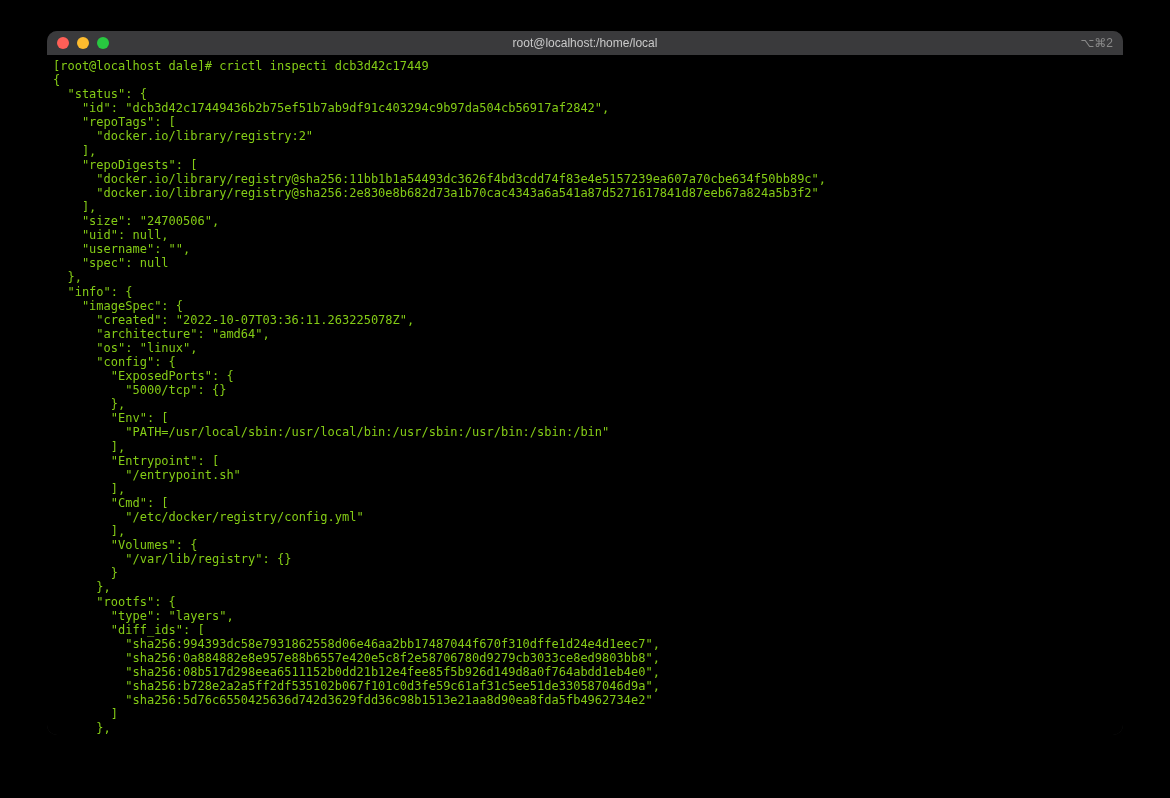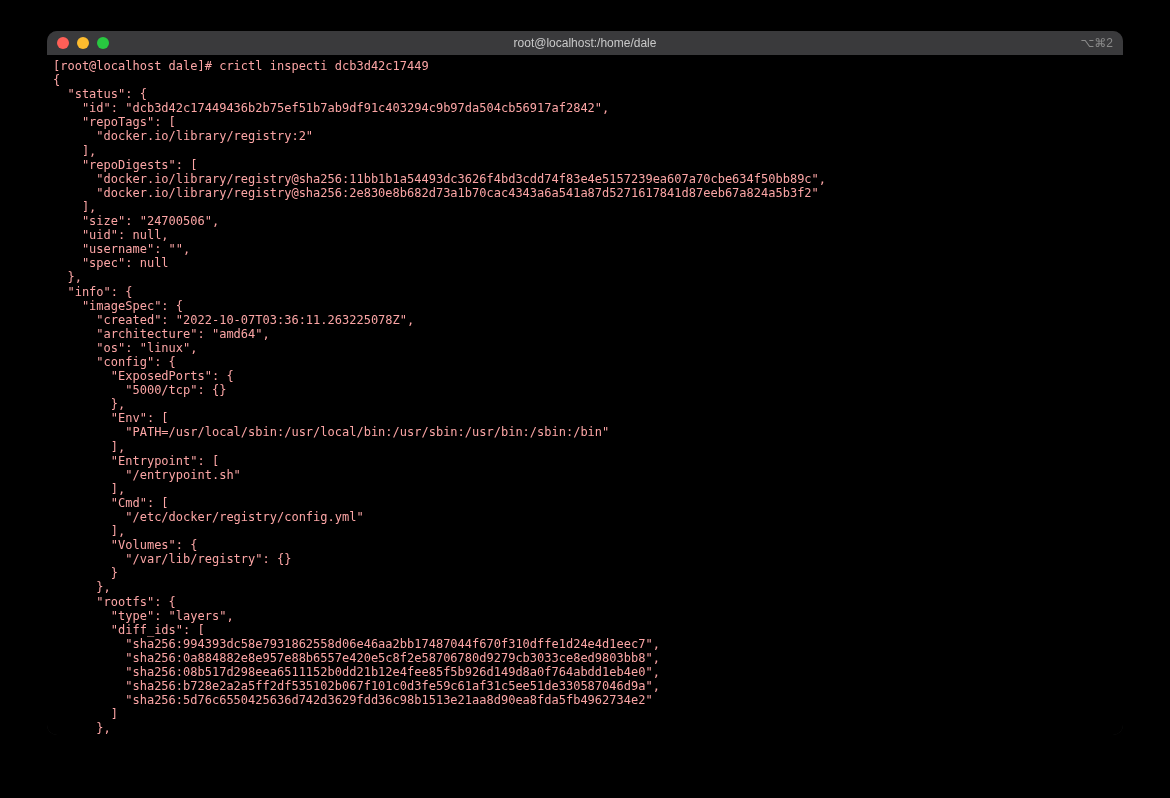--- a/index.html
+++ b/index.html
@@ -57,39 +57,39 @@
   .shortcut {
     position: absolute;
     right: 10px;
     color: #8a8a8a;
     font-size: 12px;
     font-family: -apple-system, BlinkMacSystemFont, "Segoe UI", sans-serif;
   }
   .terminal {
     flex: 1 1 auto;
     background: #000;
-    color: #fca5a5;
+    color: #84cc16;
     font-size: 12px;
     line-height: 14.1px;
     padding: 4px 6px 4px 6px;
     white-space: pre;
     overflow: hidden;
   }
 </style>
 </head>
 <body>
 
 <div class="window">
   <div class="titlebar">
     <div class="traffic-lights">
       <div class="light red"></div>
       <div class="light yellow"></div>
       <div class="light green"></div>
     </div>
-    <div class="title">root@localhost:/home/dale</div>
+    <div class="title">root@localhost:/home/local</div>
     <div class="shortcut">⌥⌘2</div>
   </div>
   <div class="terminal" id="terminal">[root@localhost dale]# crictl inspecti dcb3d42c17449
 {
   "status": {
     "id": "dcb3d42c17449436b2b75ef51b7ab9df91c403294c9b97da504cb56917af2842",
     "repoTags": [
       "docker.io/library/registry:2"
     ],
     "repoDigests": [

